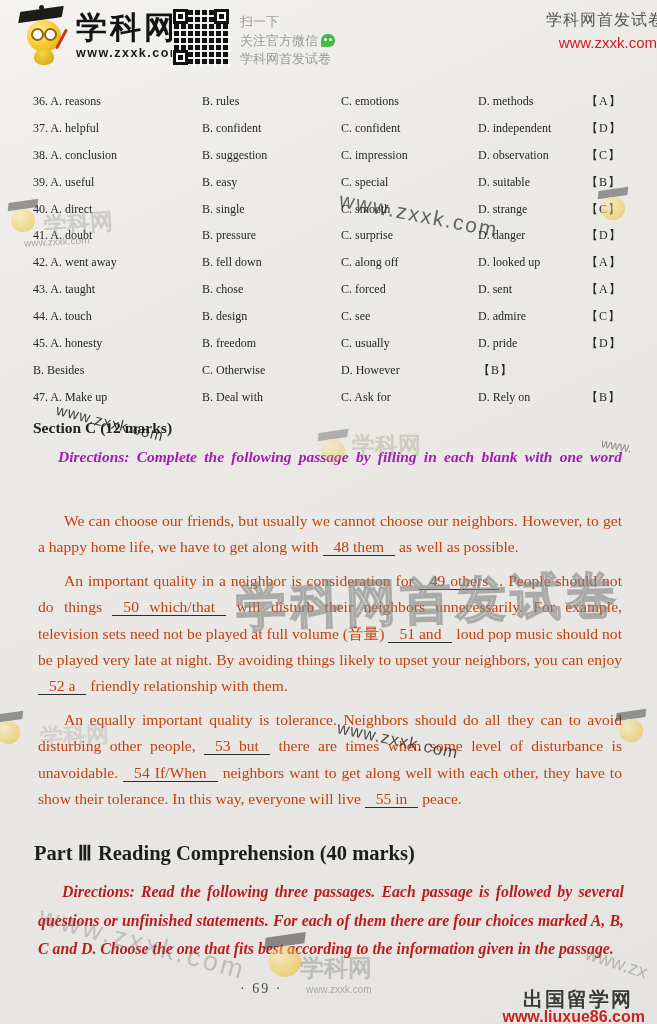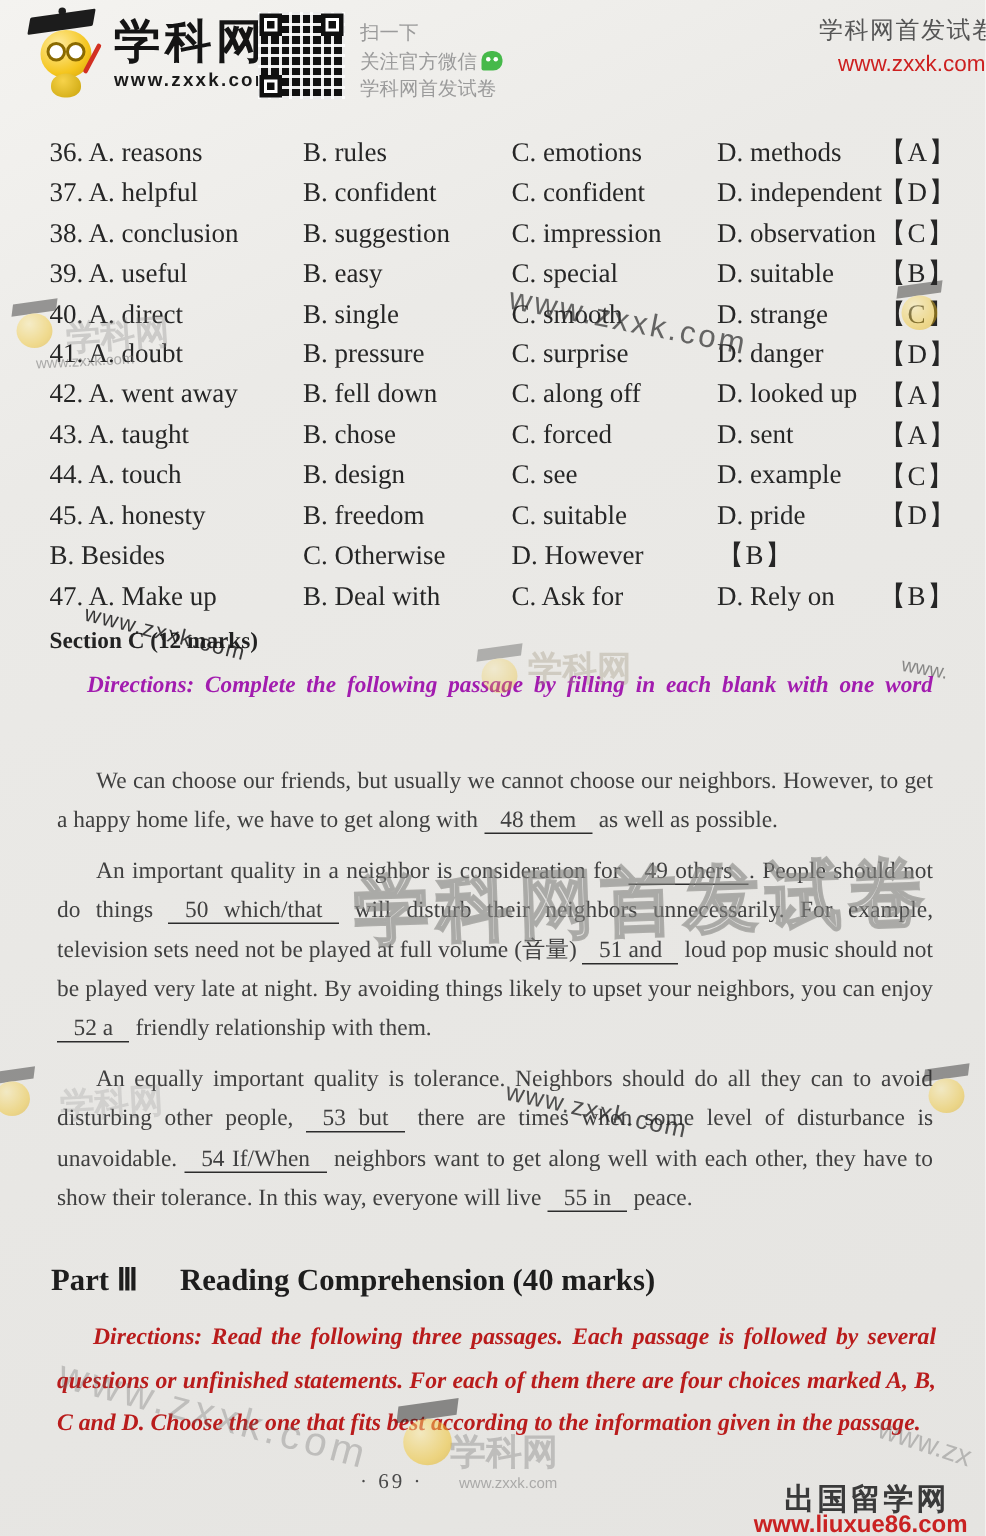--- a/index.html
+++ b/index.html
@@ -39,37 +39,37 @@
   .qr-caption{left:240px;top:13px;font-family:"Liberation Sans",sans-serif;font-size:13px;color:#9b9b9b;line-height:18.5px;}
   .wechat-icon{display:inline-block;width:14px;height:13px;border-radius:45% 45% 45% 10%;background:#46b94a;position:relative;vertical-align:-2px;margin-left:3px;}
   .wechat-icon::after{content:"";position:absolute;left:3px;top:4px;width:3px;height:3px;border-radius:50%;background:#fff;box-shadow:5px 0 0 #fff;}
 
   .header-right{right:0px;top:10px;text-align:right;font-family:"Liberation Sans",sans-serif;}
   .hr-title{font-size:16px;color:#555;letter-spacing:1px;margin-right:-8px;}
   .hr-url{font-size:15px;color:#cd2020;margin-top:3px;}
 
   
   .questions{left:33px;top:88px;width:594px;}
-  .q-row{display:grid;grid-template-columns:169px 139px 137px 108px 1fr;height:26.9px;align-items:center;font-size:18px;color:#262626;}
+  .q-row{display:grid;grid-template-columns:169px 139px 137px 108px 1fr;height:26.9px;align-items:center;font-size:12px;color:#262626;}
   .q-cell{white-space:nowrap;}
   .q-ans{letter-spacing:1px;}
 
   
   .sec-title{left:33px;top:419px;font-size:15.5px;font-weight:bold;color:#222;}
   .sec-directions{left:38px;top:443px;width:584px;font-size:15.5px;font-weight:bold;font-style:italic;line-height:27px;color:#a21caf;}
   .sec-directions .dl1{padding-left:20px;text-align:justify;text-align-last:justify;}
 
   
-  .cloze{left:38px;top:508px;width:584px;font-size:15.6px;line-height:26.4px;text-align:justify;color:#404040;}
+  .cloze{left:38px;top:508px;width:584px;font-size:15.6px;line-height:26.4px;text-align:justify;color:#c2410c;}
   .cloze p{margin:0 0 7px 0;text-indent:26px;}
   .blank{border-bottom:1.3px solid #2c2c2c;padding:0 11px;white-space:nowrap;}
 
   
   .part3-title{left:34px;top:841px;font-size:20.5px;font-weight:bold;color:#1d1d1d;}
-  .part3-title .pnum{margin-right:28px;}
+  .part3-title .pnum{margin-right:6px;}
   .part3-directions{left:38px;top:878px;width:586px;font-size:15.8px;font-weight:bold;font-style:italic;line-height:28.6px;text-align:justify;text-indent:24px;color:#b91c1c;}
 
   
   .page-num{left:240px;top:981px;font-size:14px;color:#4a4a4a;letter-spacing:2px;}
   .liuxue-name{right:24px;top:986px;font-family:"Liberation Sans",sans-serif;font-size:20px;font-weight:bold;color:#3a3a3a;letter-spacing:2px;}
   .liuxue-url{right:12px;top:1008px;font-family:"Liberation Sans",sans-serif;font-size:16px;font-weight:bold;color:#c92222;}
 
   
   .wm{font-family:"Liberation Sans",sans-serif;white-space:nowrap;}
   .wm-banner{left:236px;top:568px;font-size:50px;font-weight:bold;letter-spacing:5px;
@@ -183,27 +183,27 @@
       <span class="q-cell">43. A. taught</span>
       <span class="q-cell">B. chose</span>
       <span class="q-cell">C. forced</span>
       <span class="q-cell">D. sent</span>
       <span class="q-cell q-ans">【A】</span>
     </div>
     <div class="q-row">
       <span class="q-cell">44. A. touch</span>
       <span class="q-cell">B. design</span>
       <span class="q-cell">C. see</span>
-      <span class="q-cell">D. example</span>
+      <span class="q-cell">D. admire</span>
       <span class="q-cell q-ans">【C】</span>
     </div>
     <div class="q-row">
       <span class="q-cell">45. A. honesty</span>
       <span class="q-cell">B. freedom</span>
-      <span class="q-cell">C. suitable</span>
+      <span class="q-cell">C. usually</span>
       <span class="q-cell">D. pride</span>
       <span class="q-cell q-ans">【D】</span>
     </div>
     <div class="q-row">
       <span class="q-cell">B. Besides</span>
       <span class="q-cell">C. Otherwise</span>
       <span class="q-cell">D. However</span>
       <span class="q-cell q-ans">【B】</span>
     </div>
     <div class="q-row">

